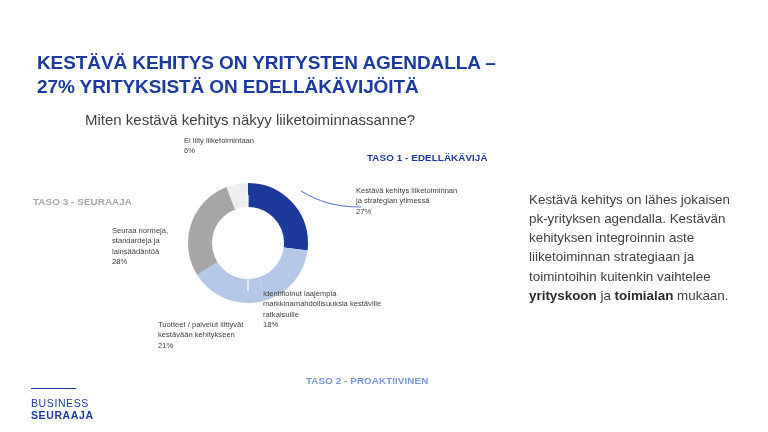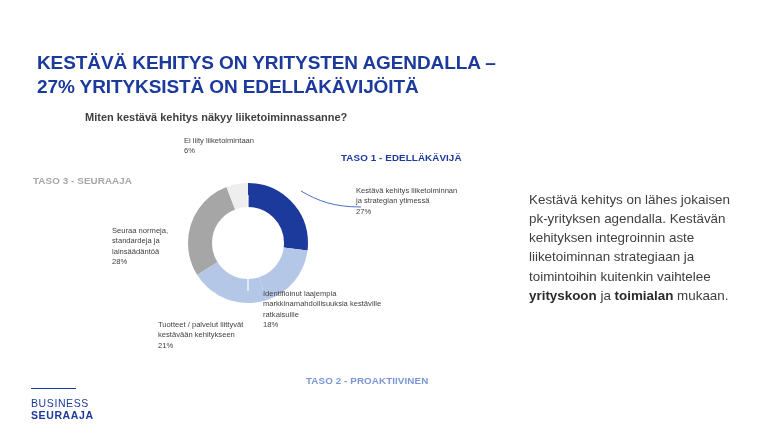--- a/index.html
+++ b/index.html
@@ -29,23 +29,23 @@
     color: #1b3a9c;
     text-transform: uppercase;
   }
   #slide-title .title-line { display: block; white-space: nowrap; }
 
   
   #chart-question {
     position: absolute;
     left: 85px;
     top: 111px;
-    font-size: 11px;
+    font-size: 15px;
     color: #3f3f3f;
-    font-weight: bold;
+    font-weight: normal;
   }
 
   
   #donut-chart {
     position: absolute;
     left: 175px;
     top: 170px;
     width: 146px;
     height: 146px;
   }
@@ -65,23 +65,23 @@
     font-size: 9.8px;
     font-weight: bold;
     letter-spacing: 0.1px;
   }
   .tier-1 { color: #1b3a9c; }
   .tier-2 { color: #7a96d6; margin-top: 20px; }
   .tier-3 { color: #a6a6a6; }
 
   
   #label-ei-liity   { left: 184px; top: 136px; width: 92px; }
-  #label-edellakavija { left: 341px; top: 152px; }
+  #label-edellakavija { left: 367px; top: 152px; }
   #label-ydin       { left: 356px; top: 186px; width: 104px; }
-  #label-seuraaja   { left: 33px;  top: 175px; }
+  #label-seuraaja   { left: 33px;  top: 196px; }
   #label-normit     { left: 112px; top: 226px; width: 92px; }
   #label-tuotteet   { left: 158px; top: 320px; width: 108px; }
   #label-markkinat  { left: 263px; top: 289px; width: 124px; }
   #label-proaktiivinen { left: 306px; top: 355px; }
 
   
   #leader-line {
     position: absolute;
     left: 300px;
     top: 188px;

